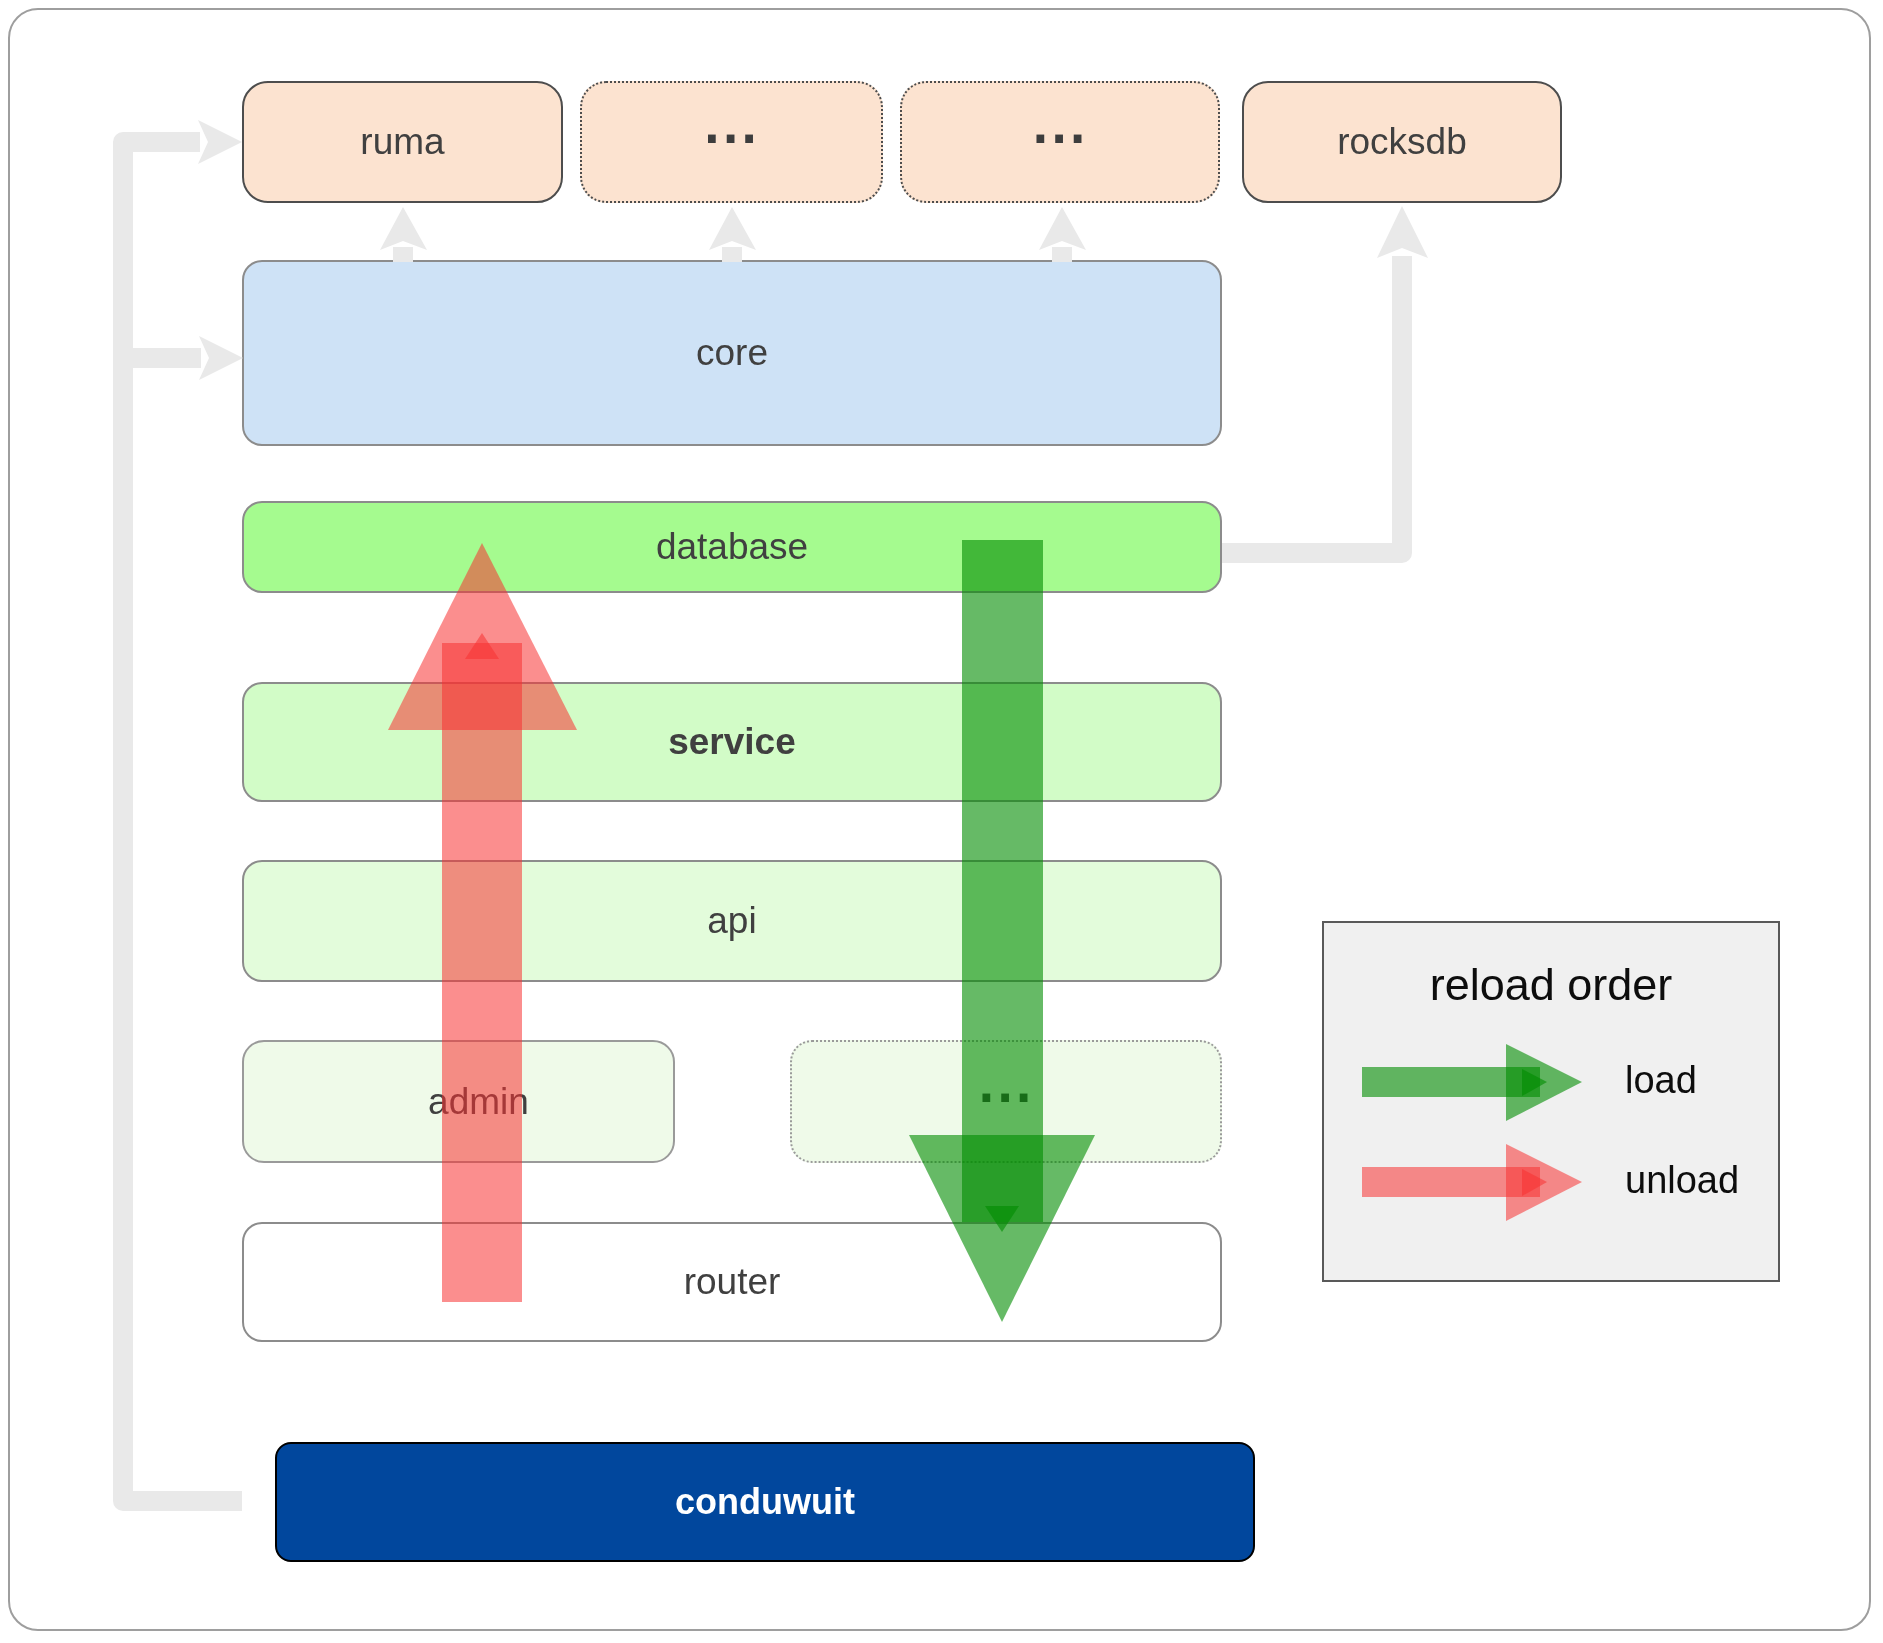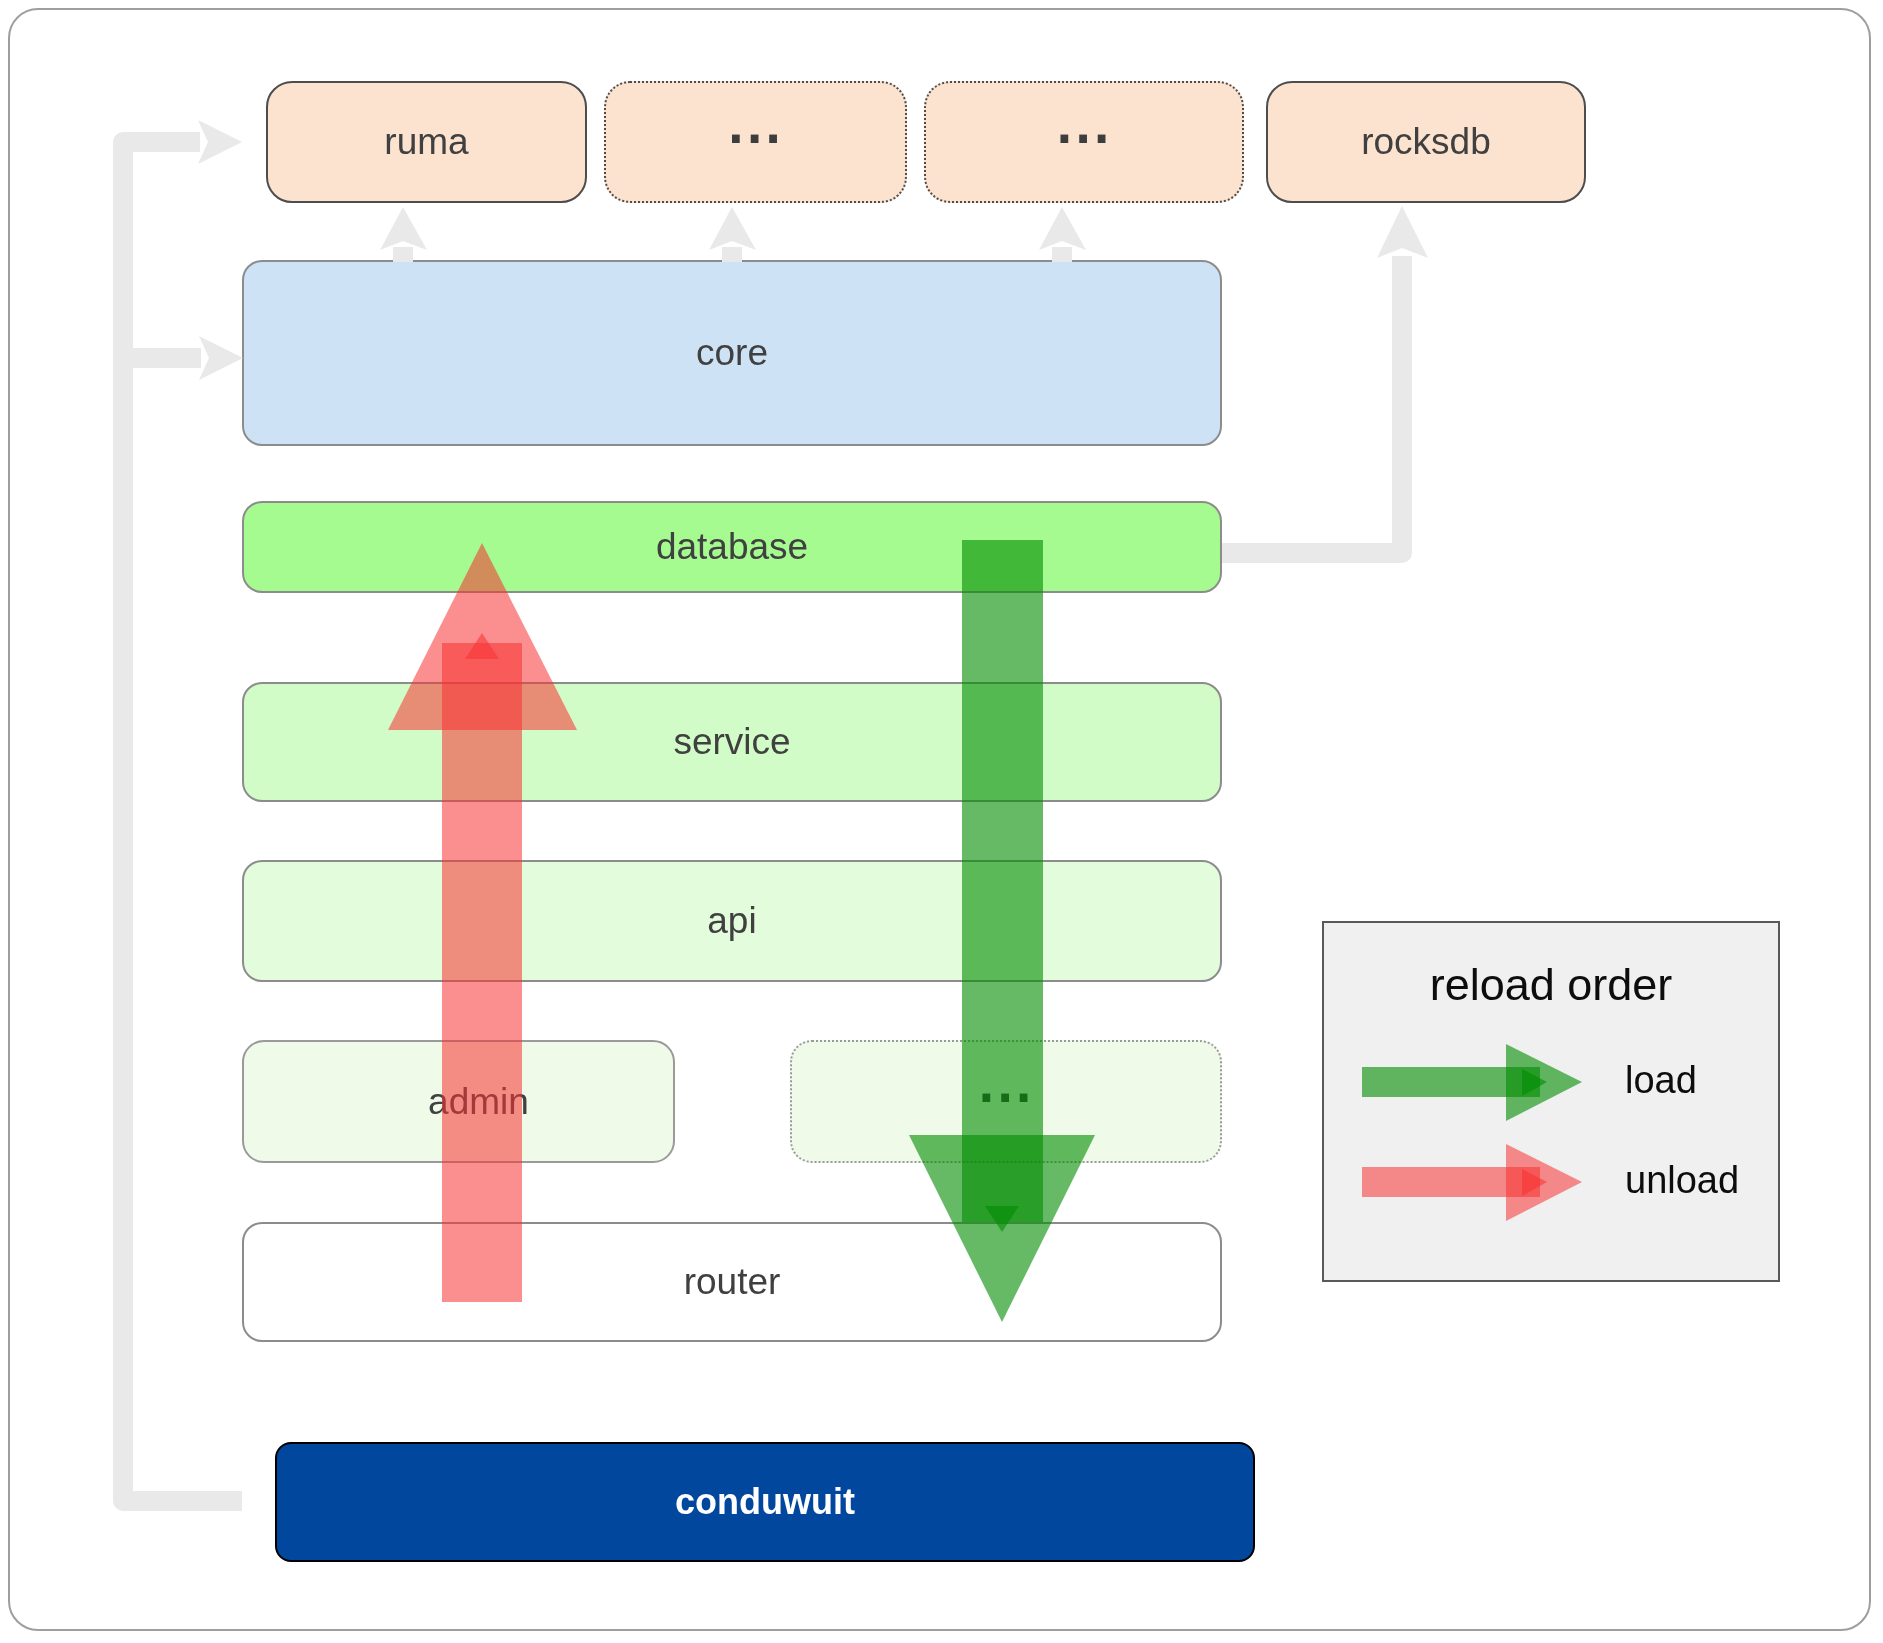--- a/index.html
+++ b/index.html
@@ -13,26 +13,26 @@
     border:2px solid var(--frame_border); border-radius:30px; background:#fff;
     box-sizing:border-box;
   }
   .node {
     position:absolute; box-sizing:border-box;
     display:flex; align-items:center; justify-content:center;
     font-size:37px; color:var(--label);
   }
   .node .lbl { pointer-events:none; }
   
-  .crate  { background:var(--peach); border:2px solid var(--peach_border); border-radius:26px;margin-left:24px; }
+  .crate  { background:var(--peach); border:2px solid var(--peach_border); border-radius:26px; }
   .crate.dotted { border:2px dotted var(--peach_border); }
   
   .core     { background:var(--core_fill);     border:2px solid var(--core_border); border-radius:20px; }
   .database { background:var(--database_fill); border:2px solid var(--core_border); border-radius:20px; }
-  .service  { background:var(--service_fill);  border:2px solid var(--core_border); border-radius:20px; }
+  .service  { background:var(--service_fill);  border:2px solid var(--core_border); border-radius:20px;font-weight:bold; }
   .api      { background:var(--api_fill);      border:2px solid var(--core_border); border-radius:20px; }
   .admin    { background:var(--admin_fill);    border:2px solid var(--muted_border); border-radius:22px;padding-left:40px; }
   .admin-etc{ background:var(--admin_fill);    border:2px dotted var(--muted_border); border-radius:22px; }
   .router   { background:var(--router_fill);   border:2px solid var(--core_border); border-radius:20px; }
   .conduwuit{ background:var(--conduwuit_fill);border:2px solid var(--conduwuit_border); border-radius:16px;
               color:#ffffff; font-weight:700; font-size:36px; }
   .dots .lbl {
     font-family:"DejaVu Sans",sans-serif; font-weight:700; font-size:44px;
     letter-spacing:2px; transform:translateY(-0.34em); color:#3d3d3d;
   }

